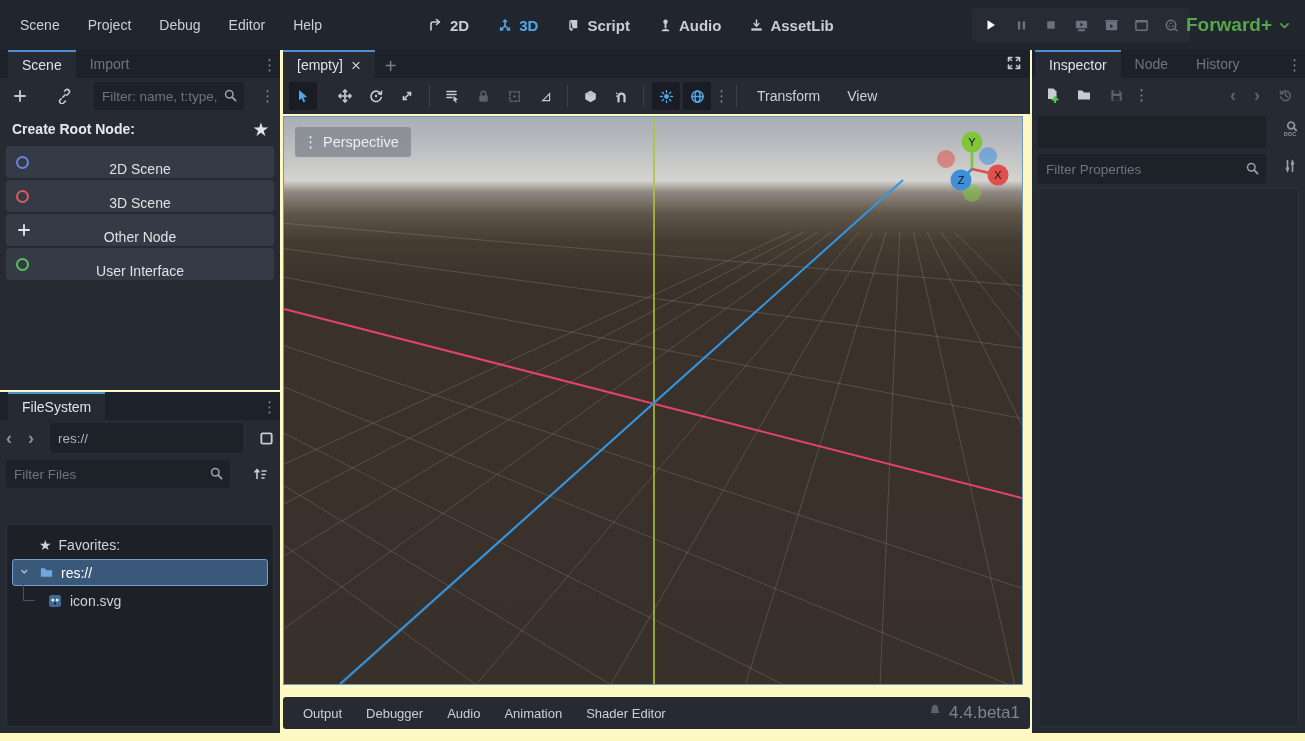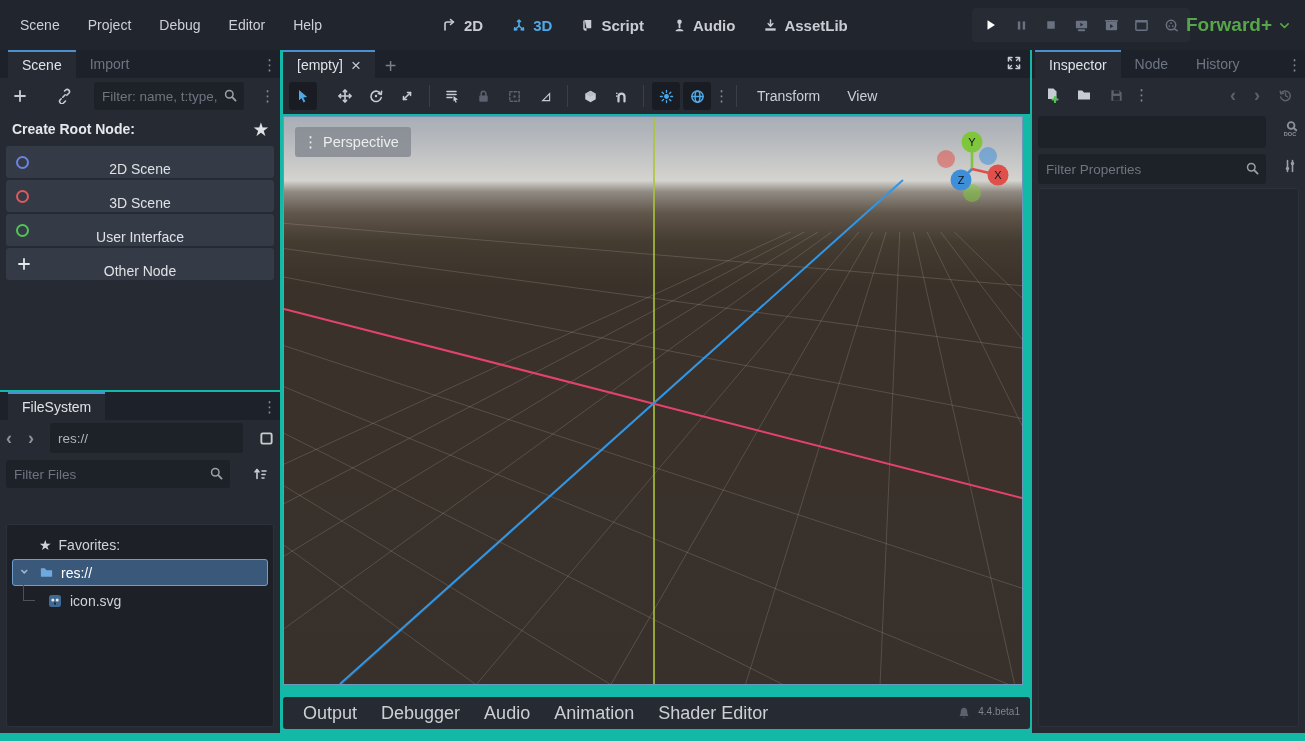--- a/index.html
+++ b/index.html
@@ -1,34 +1,34 @@
 <!DOCTYPE html>
 <html><head>
 <meta charset="utf-8">
 <style>
   * { margin:0; padding:0; box-sizing:border-box; }
   html,body { width:1305px; height:741px; background:#1a1e25; overflow:hidden;
     font-family:"Liberation Sans", sans-serif; -webkit-font-smoothing:antialiased; }
-  #app { position:absolute; inset:0; width:1305px; height:741px; background:#14b8a6; color:#ccd0d6; font-size:14px; }
+  #app { position:absolute; inset:0; width:1305px; height:741px; background:#fef9c3; color:#ccd0d6; font-size:14px; }
 
   
   .abs { position:absolute; }
   .row { display:flex; align-items:center; }
   .i { display:inline-flex; align-items:center; justify-content:center; }
   .i svg { display:block; }
   .dots { color:#868d98; font-size:15px; letter-spacing:0; width:14px; text-align:center; }
   .input { background:#1d2128; border:none; border-radius:3px; color:#aeb4bd; font-size:13.5px;
     font-family:"Liberation Sans",sans-serif; padding:0 8px; outline:none; }
   .input::placeholder { color:#6e7580; }
 
   
   #topbar { left:0; top:0; width:1305px; height:50px; background:#21252e; }
   .menu-item { padding:0 14px; height:50px; display:flex; align-items:center; color:#ccd0d6; cursor:default; }
   #menus { left:6px; top:0; height:50px; }
-  #workspaces { left:432px; top:0; height:50px; gap:8px; }
+  #workspaces { left:418px; top:0; height:50px; gap:8px; }
   .ws-btn { display:flex; align-items:center; gap:6px; padding:0 10px; height:34px; border-radius:3px;
     color:#c9cdd3; font-weight:bold; font-size:15px; }
   .ws-btn .i { color:#c9cdd3; }
   .ws-btn.active, .ws-btn.active .i { color:#4fa8e8; }
   #playback { left:972px; top:8px; height:34px; background:#262b34; border-radius:4px; padding:0 6px; gap:4px; }
   .pb-btn { width:26px; height:26px; border-radius:3px; display:flex; align-items:center; justify-content:center; color:#6a7widt28;}
   .pb-btn { color:#6a7180; }
   .pb-btn.play { color:#ffffff; }
   #renderer { right:14px; top:0; height:50px; gap:6px; color:#57a64a; font-weight:bold; font-size:19px; }
 
@@ -87,22 +87,22 @@
         #908a82 13.2%, #60564a 17%, #443b31 22%, #3a322a 30%, #38302a 100%);
   }
   #viewport svg { position:absolute; left:0; top:0; }
   #persp-btn { position:absolute; left:11px; top:10px; height:30px; background:rgba(134,139,146,0.85);
     border-radius:3px; display:flex; align-items:center; gap:6px; padding:0 12px 0 8px; color:#eceded; font-size:14.5px; }
   #persp-btn .dots { color:#f0f1f2; }
 
   
   #bottombar { left:283px; top:697px; width:747px; height:32px; background:#262b33; border-radius:3px;
     display:flex; align-items:center; padding:0 10px; gap:4px; }
-  .bottom-tab { padding:0 10px; color:#ccd0d5; font-size:18px; height:32px; display:flex; align-items:center; }
-  #version-area { margin-left:auto; display:flex; align-items:flex-start; gap:7px; color:#7d848e; font-size:10px; }
+  .bottom-tab { padding:0 10px; color:#ccd0d5; font-size:13px; height:32px; display:flex; align-items:center; }
+  #version-area { margin-left:auto; display:flex; align-items:flex-start; gap:7px; color:#7d848e; font-size:17px; }
 
   
   #inspector-dock { left:1032px; top:50px; width:273px; height:683px; }
   #inspector-dock .content { position:absolute; top:28px; left:0; right:0; bottom:0; background:#262b33; }
   #insp-toolbar { display:flex; align-items:center; height:34px; padding:0 6px; gap:4px; }
   #insp-name { position:absolute; left:6px; top:38px; width:228px; height:32px; background:#1d2128; border-radius:3px; }
   #insp-doc { position:absolute; right:6px; top:42px; color:#8b919c; }
   #insp-filter { position:absolute; left:6px; top:76px; width:228px; }
   #insp-tune { position:absolute; right:7px; top:80px; color:#9aa0aa; }
   #insp-body { position:absolute; left:6px; right:6px; top:110px; bottom:6px; background:#22262e; border-radius:3px; border:1px solid #2c313a; }
@@ -285,32 +285,32 @@
           </span>
         <span class="lbl">2D Scene</span>
       </div>
       <div class="root-btn">
         <span class="i">
             <span class="node-circle" style="color:#e0595d"></span>
           </span>
         <span class="lbl">3D Scene</span>
       </div>
       <div class="root-btn">
-        <span class="i">
-            <span class="node-circle" style="color:#53c556"></span>
-          </span>
-        <span class="lbl">User Interface</span>
-      </div>
-      <div class="root-btn">
         <span class="i" style="color:#e6e8ea">
             <svg width="16" height="16" viewBox="0 0 16 16" fill="none" stroke="currentColor" stroke-width="1.6" stroke-linecap="round" stroke-linejoin="round">
               <path d="M8 3 V13 M3 8 H13" stroke-width="1.8"></path>
             </svg>
           </span>
         <span class="lbl">Other Node</span>
+      </div>
+      <div class="root-btn">
+        <span class="i">
+            <span class="node-circle" style="color:#53c556"></span>
+          </span>
+        <span class="lbl">User Interface</span>
       </div>
     </div>
   </div>
 
   <div id="fs-dock" class="abs dock">
     <div class="tabbar">
       <div class="tab active" style="margin-left:8px">FileSystem</div>
       <div class="dots">⋮</div>
     </div>
     <div class="content">

